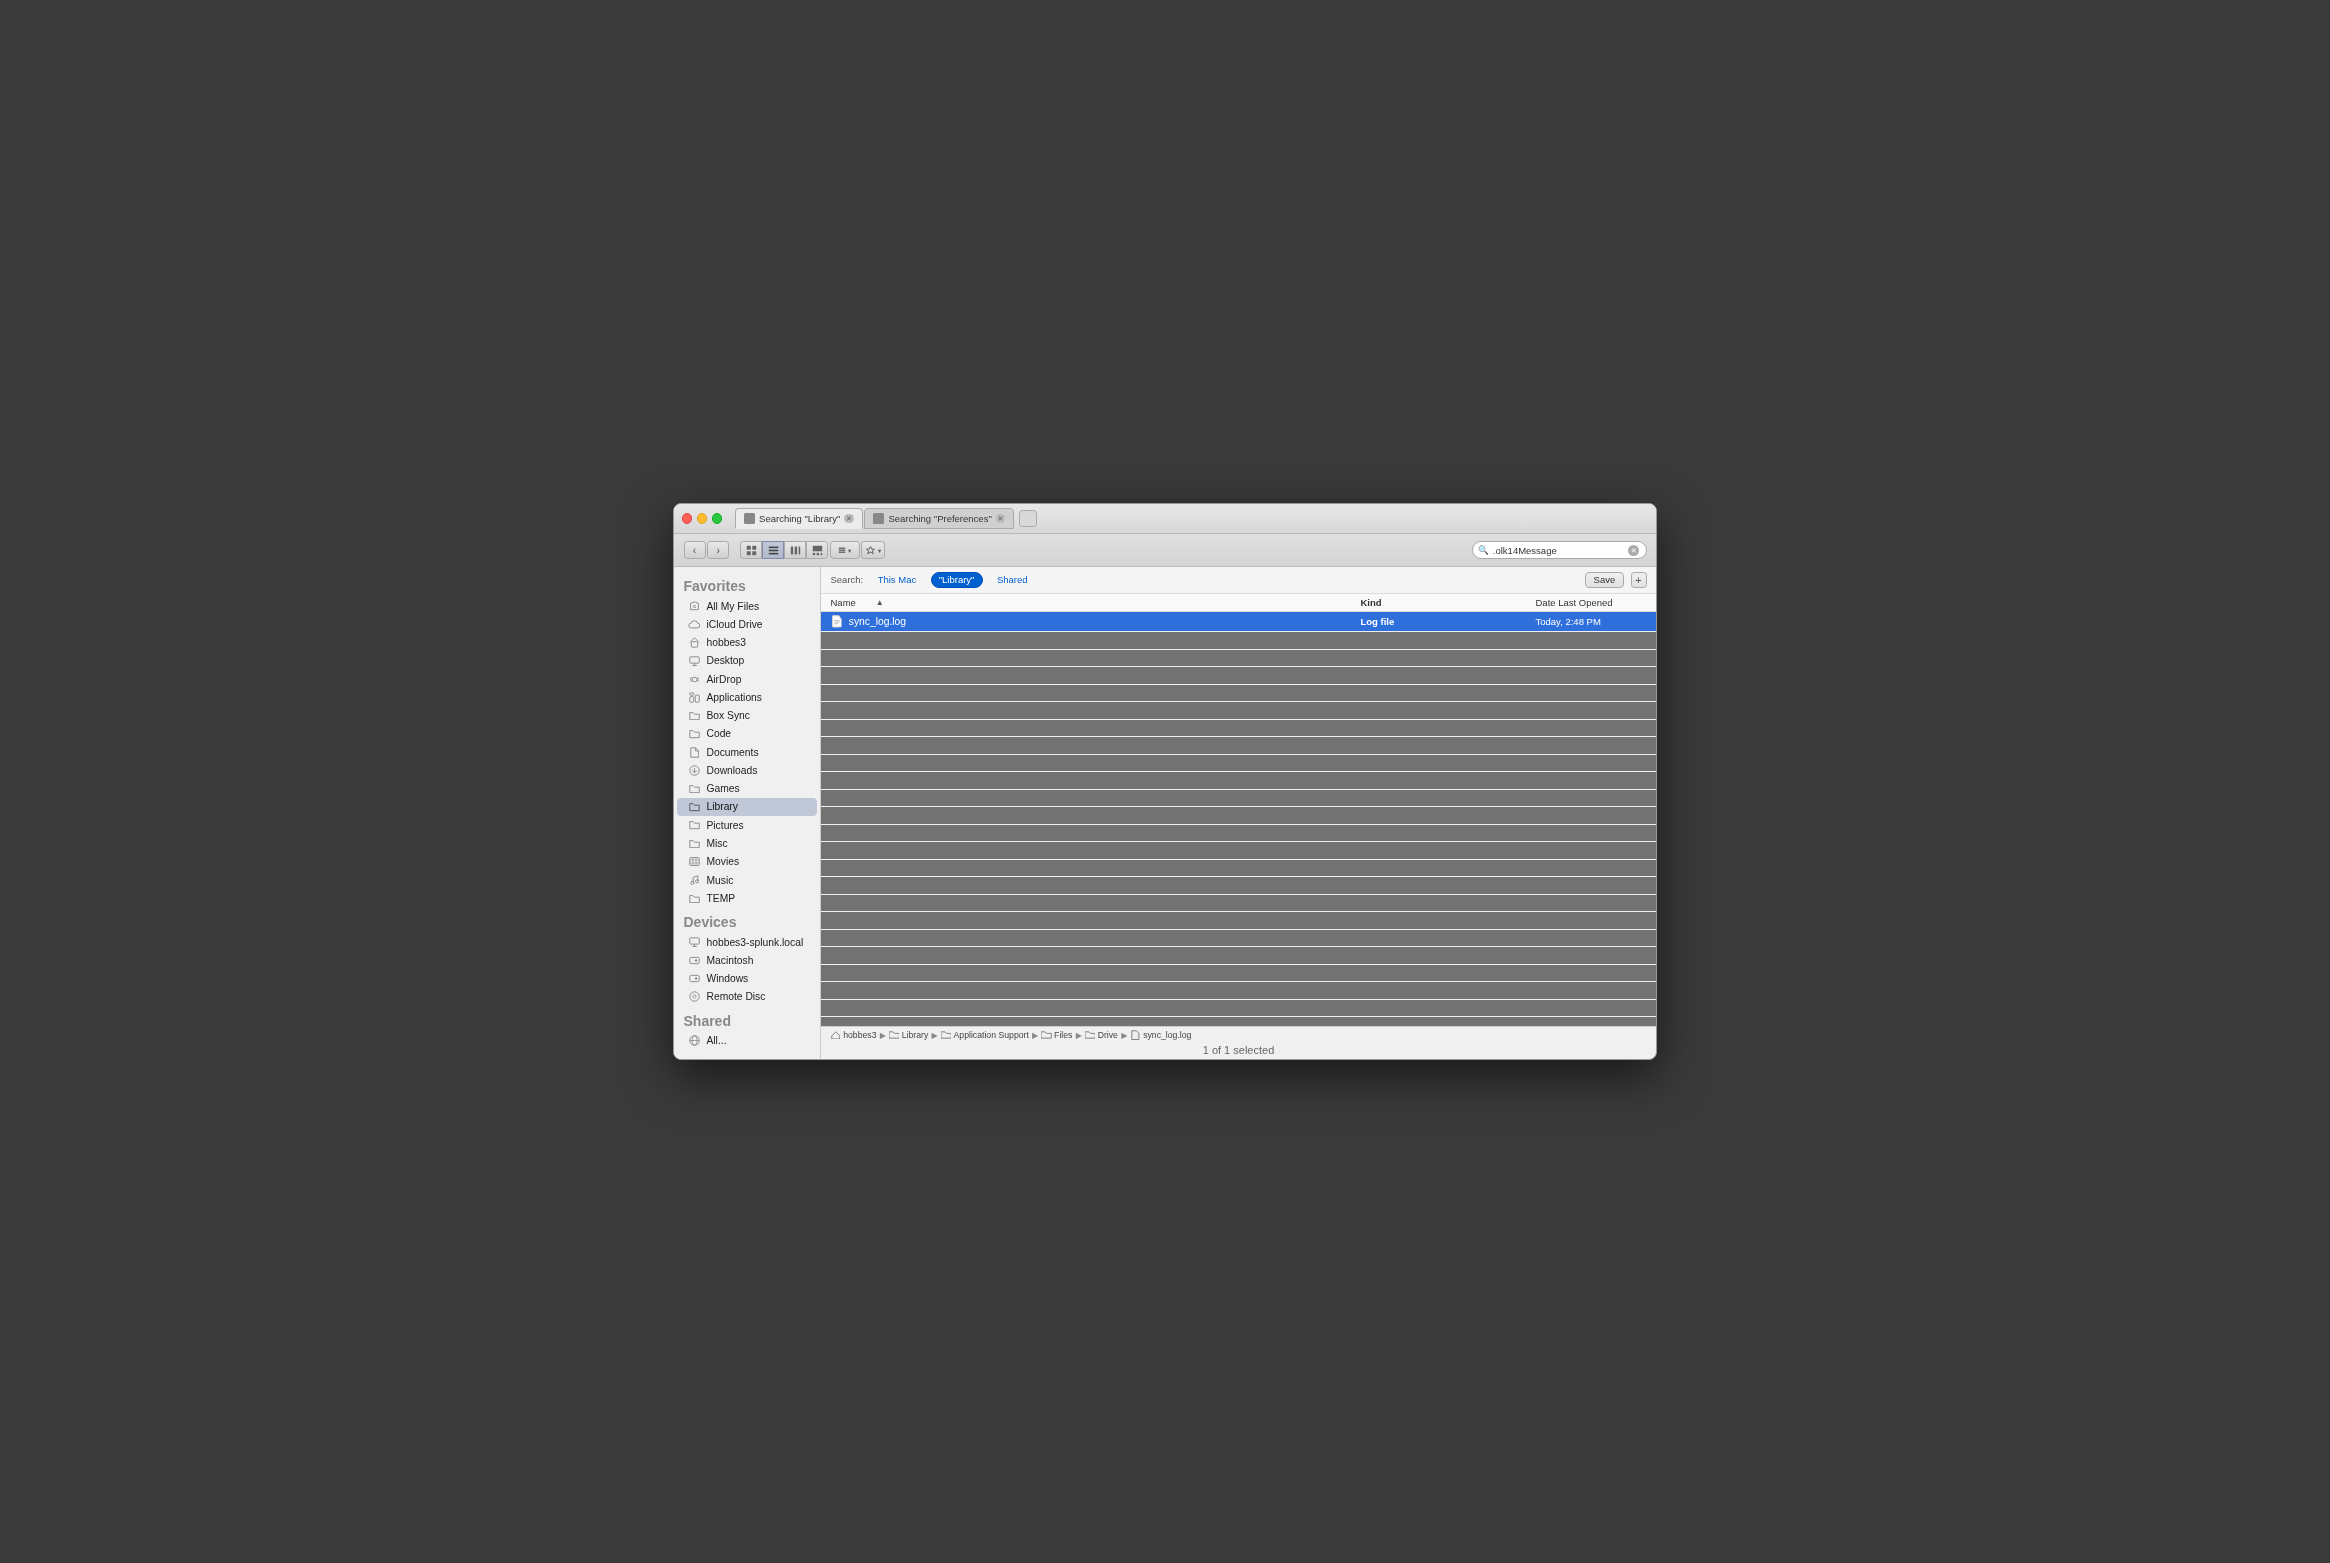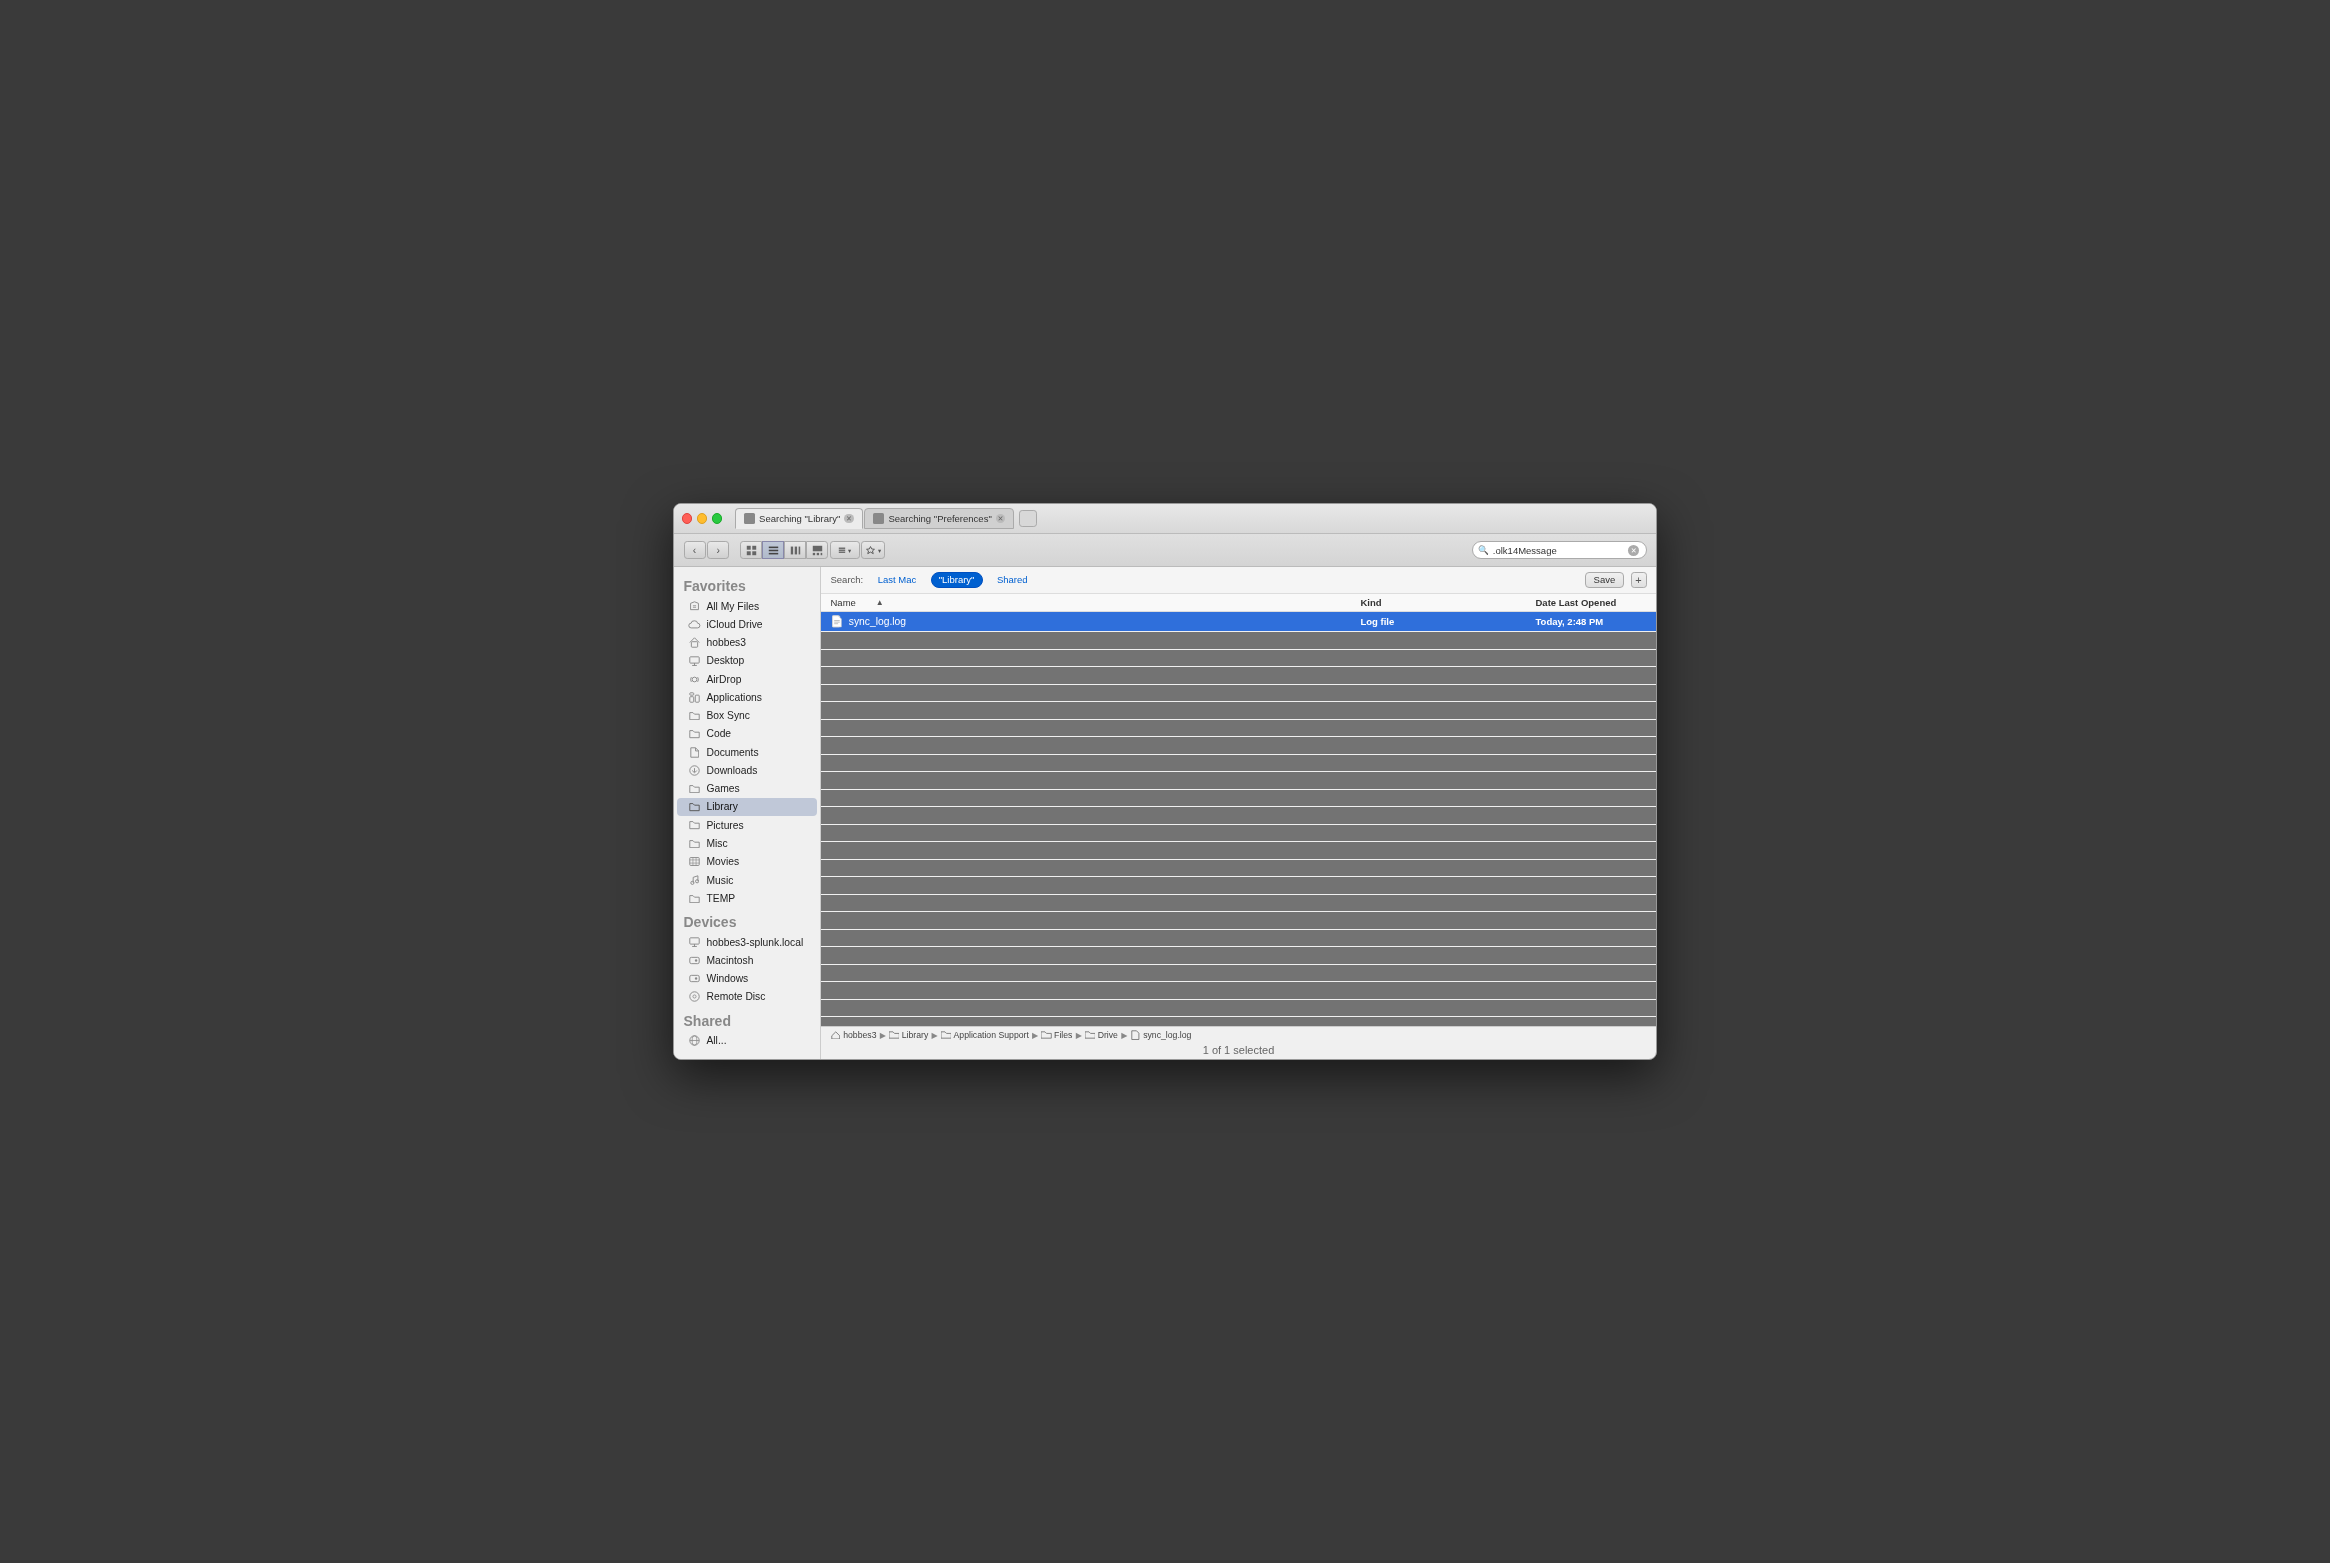--- a/index.html
+++ b/index.html
@@ -324,21 +324,21 @@
     }
     .col-kind {
       width: 127px;
       font-size: 9.5px;
       font-weight: 600;
       color: #333;
     }
     .col-date {
       width: 159px;
       font-size: 9.5px;
-      font-weight: 700;
+      font-weight: 400;
       color: #333;
       padding-left: 48px;
     }
     .sort-arrow { color: #555; font-size: 8px; }
     .file-row {
       display: flex;
       align-items: center;
       padding: 3.2px 9.5px;
       border-bottom: 0.8px solid #f0f0f0;
       font-size: 10.3px;
@@ -762,21 +762,21 @@
         <div class="tag-dot" style="background:#ff3b30;"></div>
         <span>Red</span>
       </div>
 
     </div>
 
     <div class="content">
 
       <div class="search-filter-bar">
         <span class="search-label">Search:</span>
-        <div class="search-scope-btn this-mac">Last Mac</div>
+        <div class="search-scope-btn this-mac">This Mac</div>
         <div class="search-scope-btn library">"Library"</div>
         <div class="search-scope-btn shared">Shared</div>
         <div class="spacer"></div>
         <button class="save-btn">Save</button>
         <div class="plus-btn">+</div>
       </div>
 
       <div class="file-list-header">
         <div class="col-name">
           <span>Name</span>

